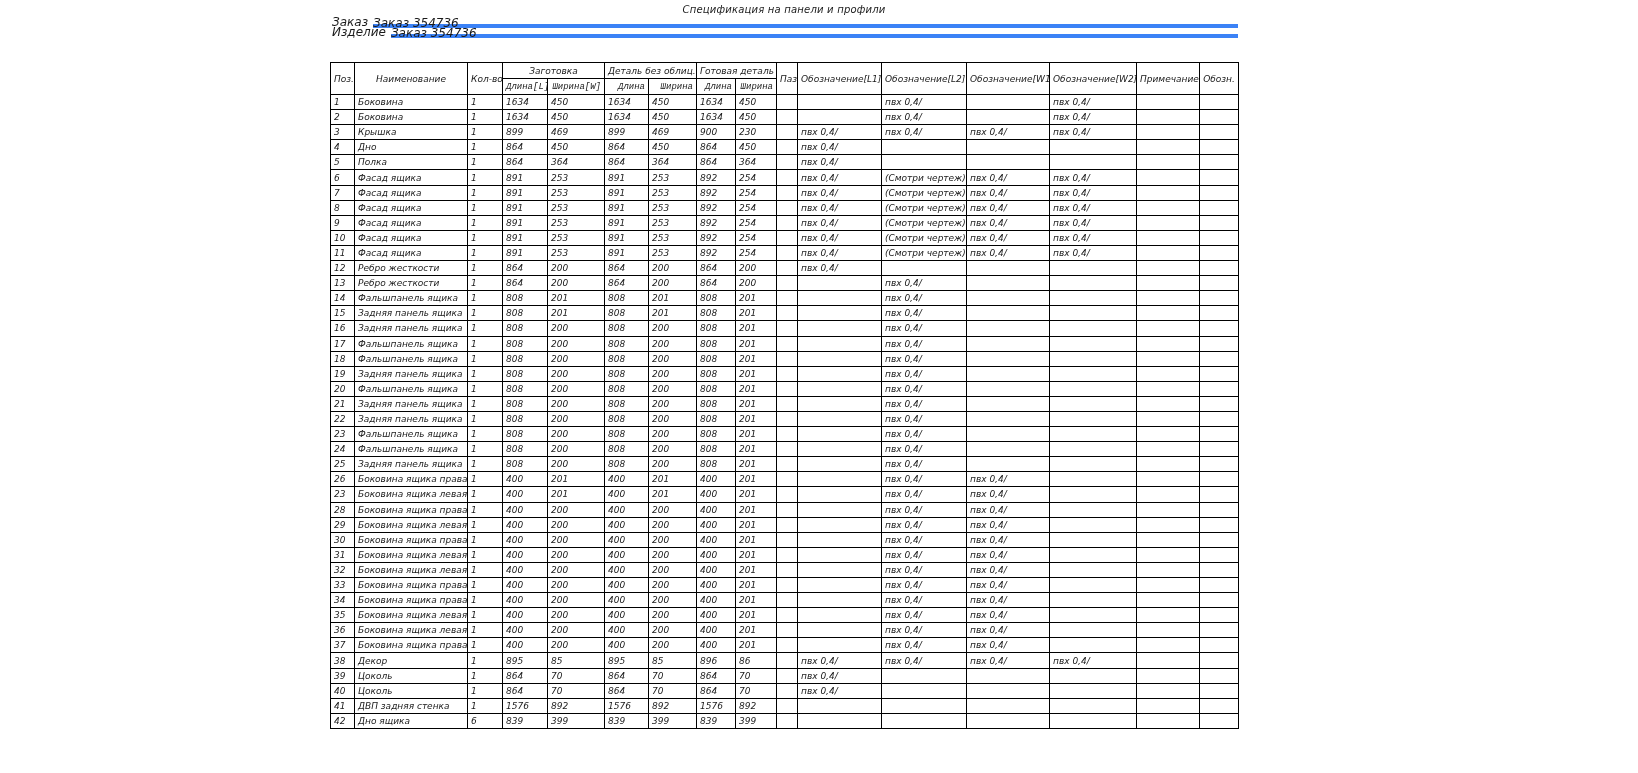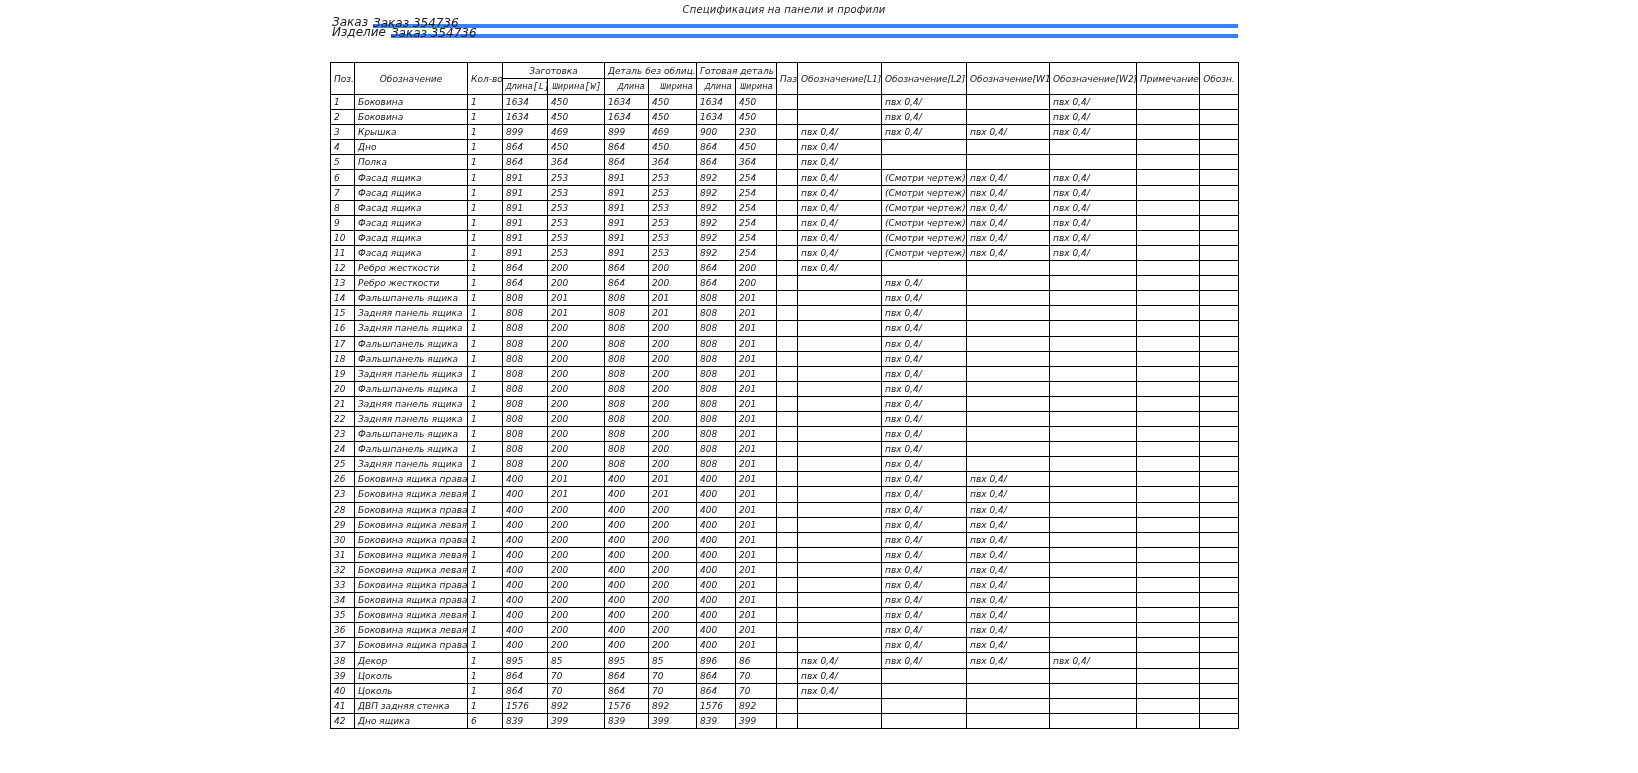--- a/index.html
+++ b/index.html
@@ -72,21 +72,21 @@
       <col style="width:84px">
         <col style="width:85px">
         <col style="width:83px">
         <col style="width:87px">
       <col style="width:63px">
         <col style="width:39px">
     </colgroup>
     <thead>
       <tr>
         <th rowspan="2">Поз.</th>
-        <th rowspan="2">Обозначение</th>
+        <th rowspan="2">Наименование</th>
         <th rowspan="2">Кол-во</th>
         <th colspan="2">Заготовка</th>
         <th colspan="2">Деталь без облиц.</th>
         <th colspan="2">Готовая деталь</th>
         <th rowspan="2">Паз</th>
         <th rowspan="2">Обозначение[L1]</th>
         <th rowspan="2">Обозначение[L2]</th>
         <th rowspan="2">Обозначение[W1]</th>
         <th rowspan="2">Обозначение[W2]</th>
         <th rowspan="2">Примечание</th>

